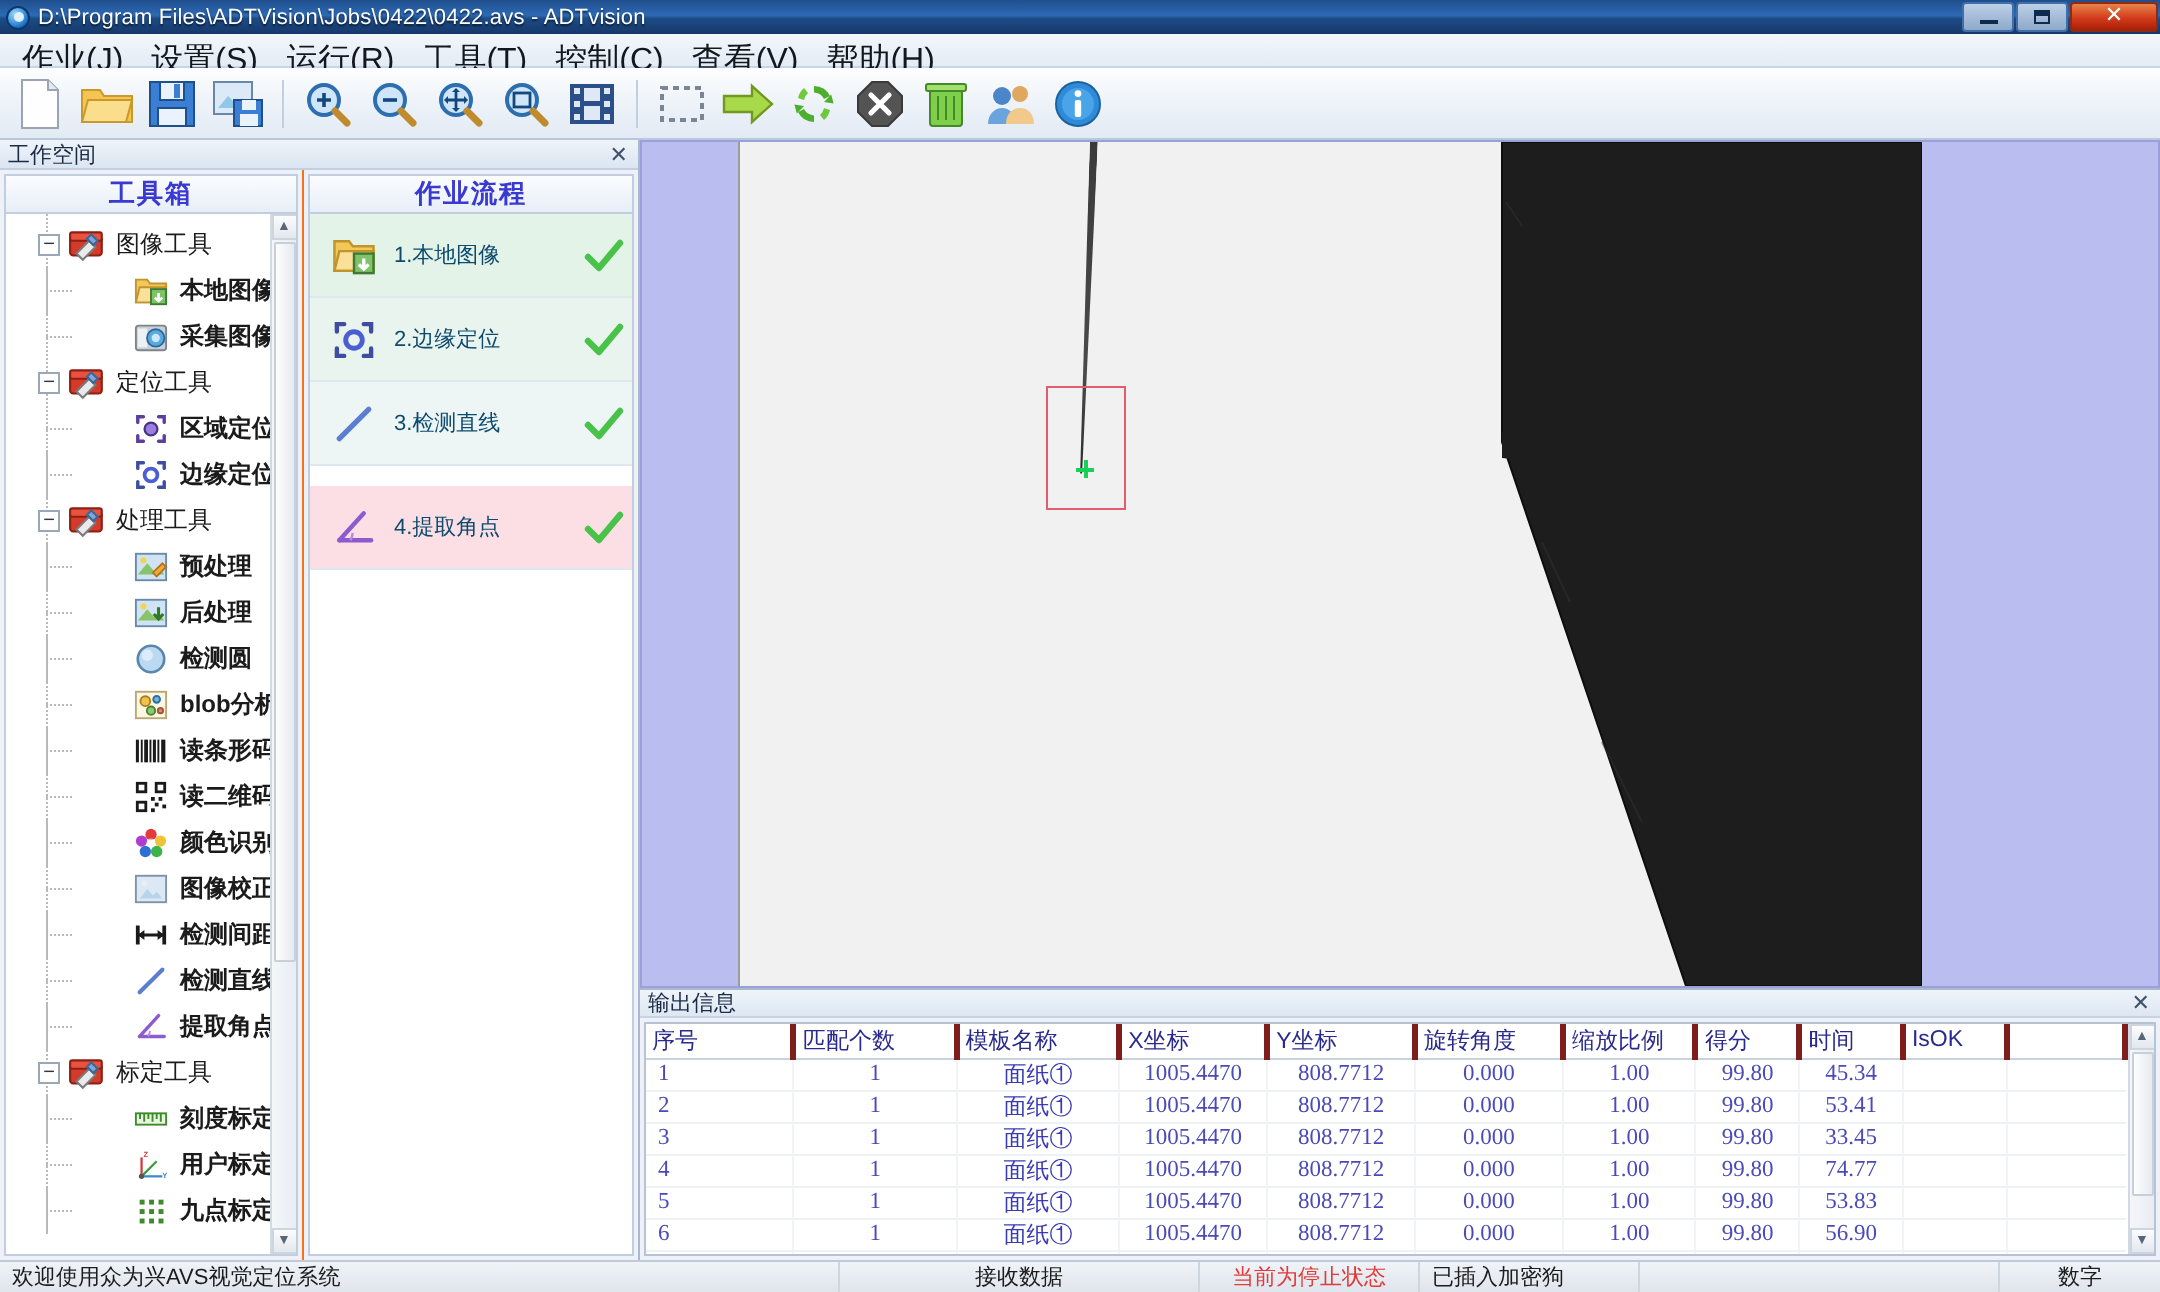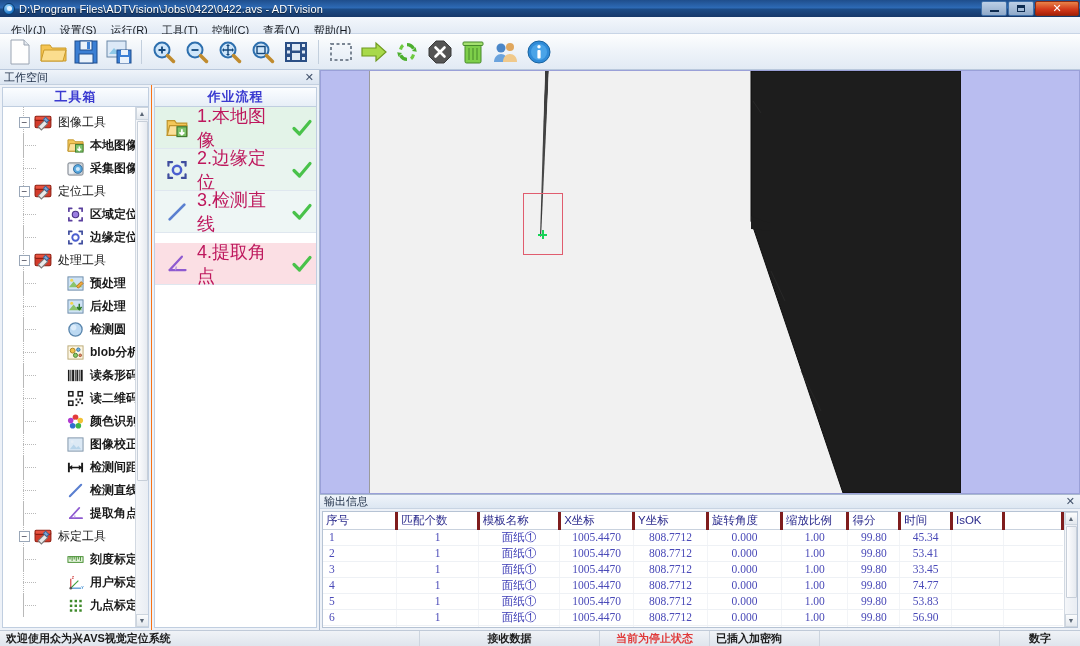--- a/index.html
+++ b/index.html
@@ -59,21 +59,21 @@
   .tb-btn .sq  { width:8px;height:7px;border:1.5px solid #0d2b50;border-top-width:3px;}
 
   
   .menubar {
     flex: 0 0 17px; height: 17px;
     background: linear-gradient(to bottom,#f3f7fc,#e3ebf5);
     border-bottom: 1px solid #c8d5e6;
     display: flex; align-items: center; padding-left: 4px;
   }
   .menu-item {
-    padding: 1px 7px; font-size: 11px; color: #13181f; white-space: nowrap;
+    padding: 1px 7px; font-size: 16px; color: #13181f; white-space: nowrap;
     line-height: 15px;
     margin-top: 10px;
   }
 
   
   .toolbar {
     flex: 0 0 36px; height: 36px;
     background: linear-gradient(to bottom,#fdfefe 0%,#eef3f9 50%,#e2eaf4 100%);
     border-bottom: 1px solid #b9c8dc;
     display: flex; align-items: center; padding-left: 6px; gap: 5px;
@@ -177,21 +177,21 @@
   .vscroll .track { flex:1 1 auto; width:100%; }
 
   
   .flow-list { padding: 0; }
   .flow-item {
     height: 42px; display:flex; align-items:center;
     border-bottom: 1px solid #dfe7ef;
     padding-left: 10px; gap: 8px;
   }
   .flow-item .fico { width:24px;height:24px;flex:0 0 24px;display:flex;align-items:center;justify-content:center;}
-  .flow-item .flabel { flex:1 1 auto; font-size:18px; color:#be185d; }
+  .flow-item .flabel { flex:1 1 auto; font-size:11px; color:#0c4a6e; }
   .flow-item .check { width:28px;flex:0 0 28px; display:flex;align-items:center;justify-content:center;}
   .flow-item.g1 { background:#e3f3e8; }
   .flow-item.g2 { background:#e9f4ef; }
   .flow-item.g3 { background:#eef6f5; }
   .flow-item.g4 { background:#fbdfe4;margin-top:10px; }
 
   
   .right { flex:1 1 auto; display:flex; flex-direction:column; min-width:0; }
   .canvas-area {
     flex: 0 0 424px; height: 424px;
@@ -268,21 +268,21 @@
   table.grid td.idx { text-align:left; padding-left:6px; }
   table.grid td.tpl { color:#3b3bb5; font-family:"Liberation Sans",sans-serif; }
   table.grid td.blank { border-right:none; }
 
   
   .statusbar {
     flex:0 0 16px; height:16px;
     background:linear-gradient(to bottom,#f0f3f7,#dfe5ed);
     border-top:1px solid #c0cad8;
     display:flex; align-items:center;
-    font-size:11px; color:#1c1c1c;font-weight:bold;
+    font-size:11px; color:#1c1c1c;
   }
   .sb-cell { height:16px; display:flex;align-items:center;padding:0 6px;
              border-right:1px solid #cdd5df; white-space:nowrap; }
   .sb-cell.grow { flex:1 1 auto; }
   .sb-red { color:#e03a3a; }
 </style>
 </head>
 <body>
 
 <div id="app">

